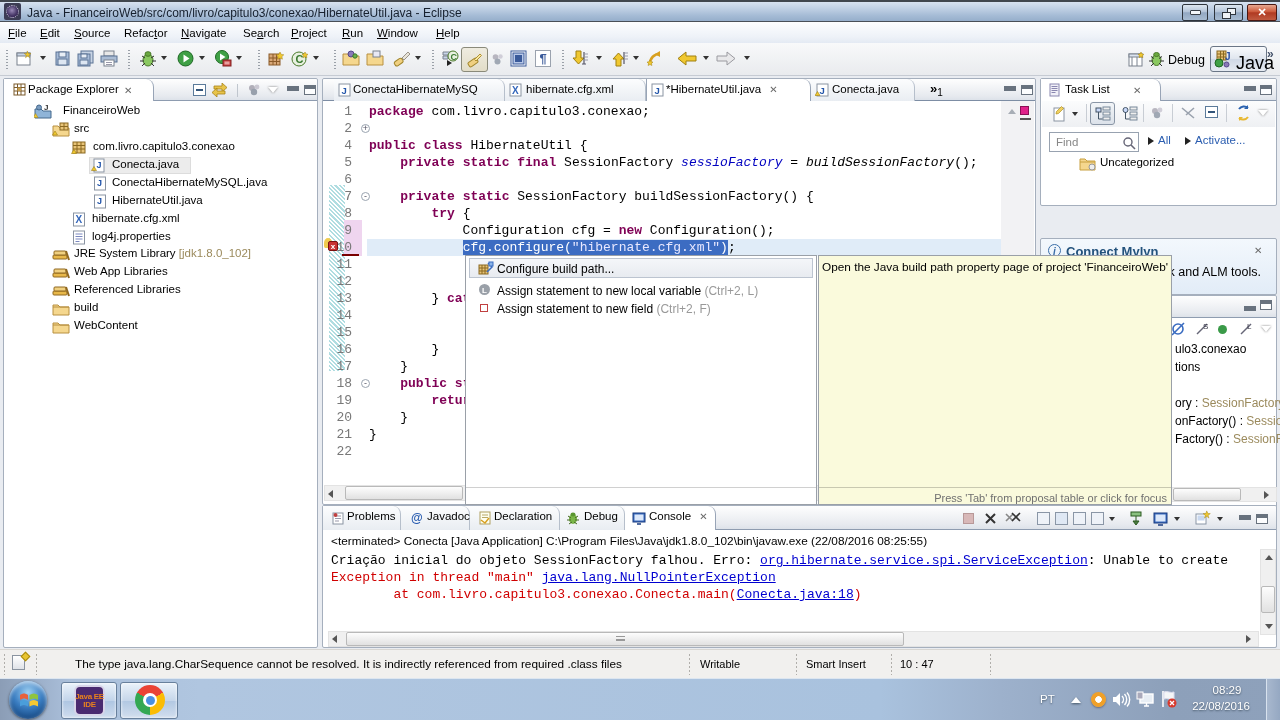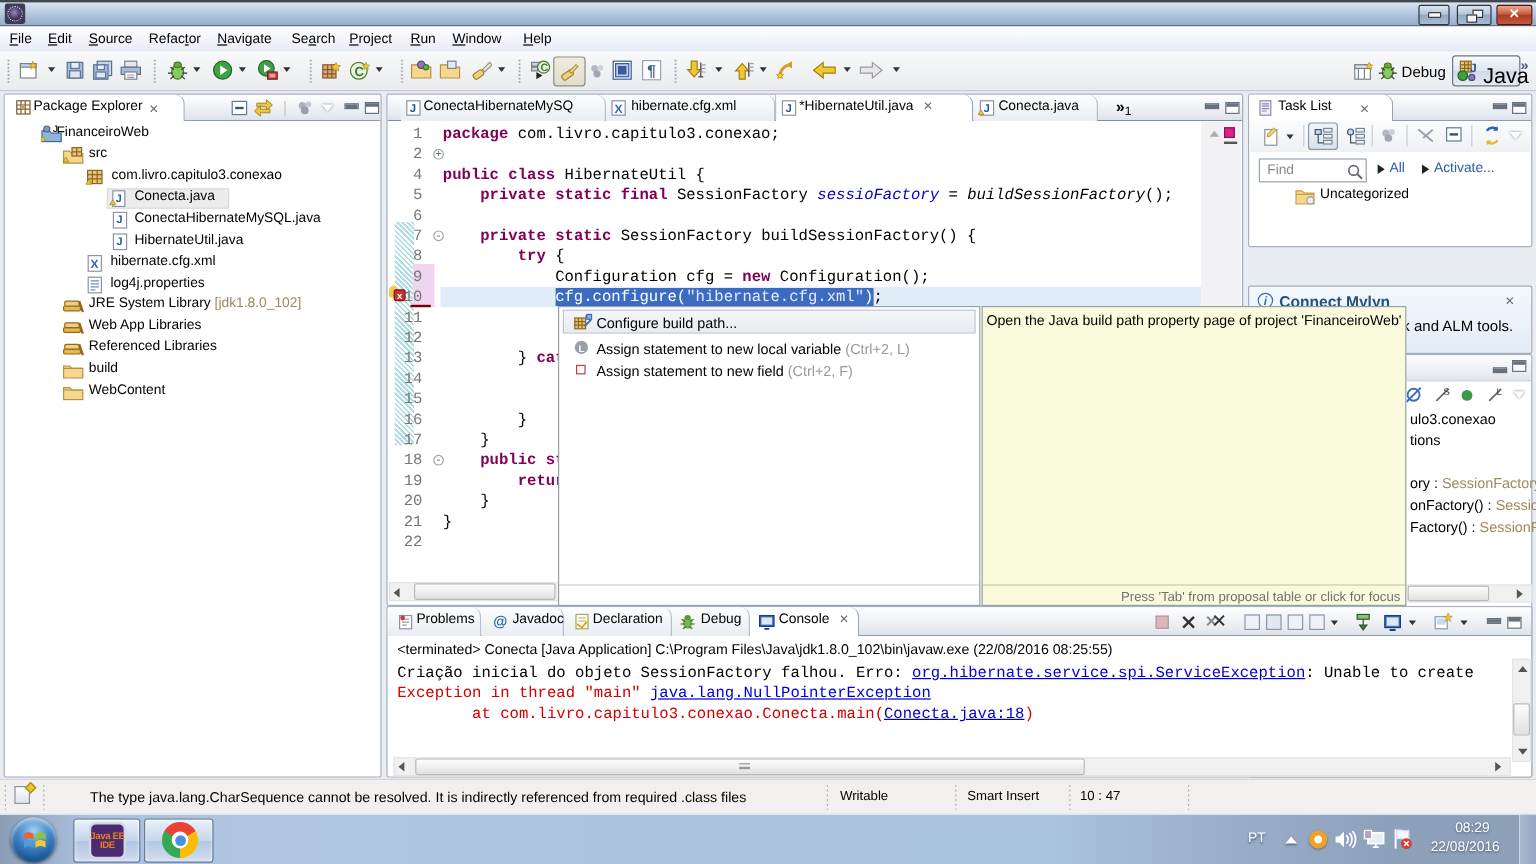--- a/index.html
+++ b/index.html
@@ -48,20 +48,21 @@
 .con{position:absolute;font-family:"Liberation Mono",monospace;font-size:13px;line-height:17px;white-space:pre}
 .lnk{color:#0000d0;text-decoration:underline}
 .red{color:#d00000}
 </style></head>
 <body>
 <div id="root">
 
 <div id="title" class="abs">
   <div class="abs" style="left:4px;top:1px;width:17px;height:17px;background:#3c3c54;border-radius:2px"></div>
       <div class="abs" style="left:6px;top:3px;width:13px;height:13px;border-radius:50%;background:radial-gradient(circle at 45% 40%,#9a8ab8,#4a3a6a 55%,#241640);border:1px dotted #d8d8e4"></div>
+  <div class="abs txt">Java - FinanceiroWeb/src/com/livro/capitulo3/conexao/HibernateUtil.java - Eclipse</div>
   <div class="abs winbtn" style="left:1182px;width:26px">
         <div style="width:11px;height:5px;background:#f4f7fa;border:1px solid #3a4048;border-radius:1px;margin:5px auto 0"></div>
       </div>
   <div class="abs winbtn" style="left:1214px;width:29px">
         <div style="width:9px;height:7px;border:1.5px solid #2e343c;background:#eef2f6;margin:3px 0 0 12px"></div>
         <div style="position:absolute;left:7px;top:7px;width:9px;height:7px;border:1.5px solid #2e343c;background:#eef2f6"></div>
       </div>
   <div class="abs winbtn" id="btnclose" style="left:1247px;width:30px;color:#fff;text-align:center;font-weight:bold;font-size:11px;line-height:15px">✕</div>
 </div>
 
@@ -249,21 +250,21 @@
             <circle cx="5" cy="5" r="3" fill="#b0aeb8"></circle>
             <circle cx="10" cy="4" r="2.4" fill="#cac8d2"></circle>
             <circle cx="7" cy="9" r="3.2" fill="#98a0ac"></circle>
           </svg>
   <div class="vmenu" style="left:264px;top:8px"></div>
   <div class="minmax mn" style="left:283px;top:3px"></div>
   <div class="minmax mx" style="left:300px;top:6px"></div>
  </div>
  <div id="tree" class="abs" style="left:1px;top:22px;right:1px;bottom:1px;background:#fff">
 
-  <div class="trow" style="left:42px;top:3px">FinanceiroWeb</div>
+  <div class="trow" style="left:58px;top:3px">FinanceiroWeb</div>
   <svg class="abs icon" style="left:29px;top:3px" width="18" height="15" viewBox="0 0 18 15">
             <path d="M1 5h6l2 2h8v7H1z" fill="#8fb4d8" stroke="#44688c"></path>
             <circle cx="5" cy="3.5" r="2.5" fill="#7a9cc0" stroke="#44688c"></circle>
             <text x="10" y="6" font-size="8" font-weight="bold" fill="#333">J</text>
             <path d="M2 9l3 5H-1z" fill="#f0c830" stroke="#a08010" stroke-width="0.6" transform="scale(0.8) translate(0,3)"></path>
           </svg>
   <div class="trow" style="left:69px;top:21px">src</div>
   <svg class="abs icon" style="left:47px;top:21px" width="18" height="15" viewBox="0 0 18 15">
             <path d="M1 4h5l2 2h9v8H1z" fill="#f5d78e" stroke="#b89040"></path>
             <rect x="8" y="1" width="8" height="7" fill="#e8c478" stroke="#8a6820"></rect>

